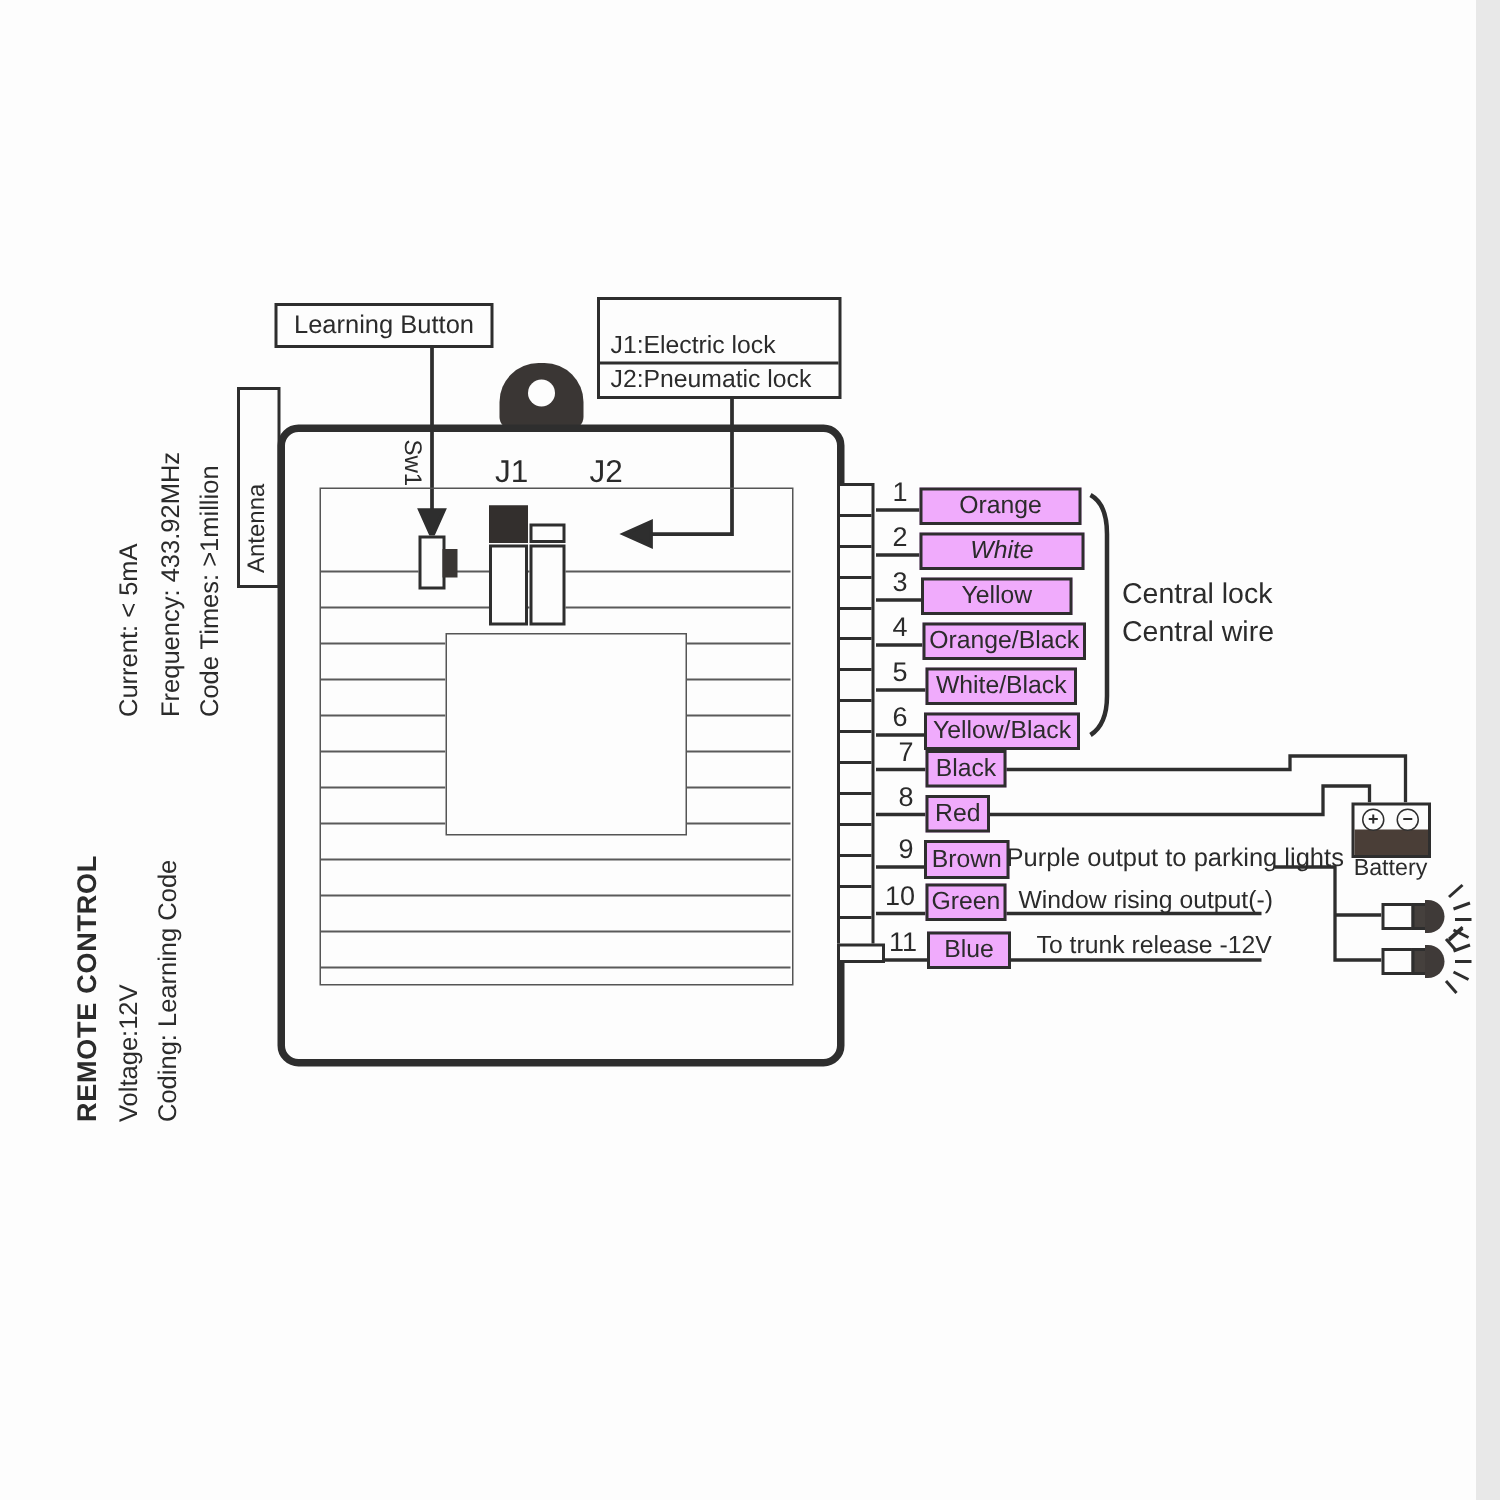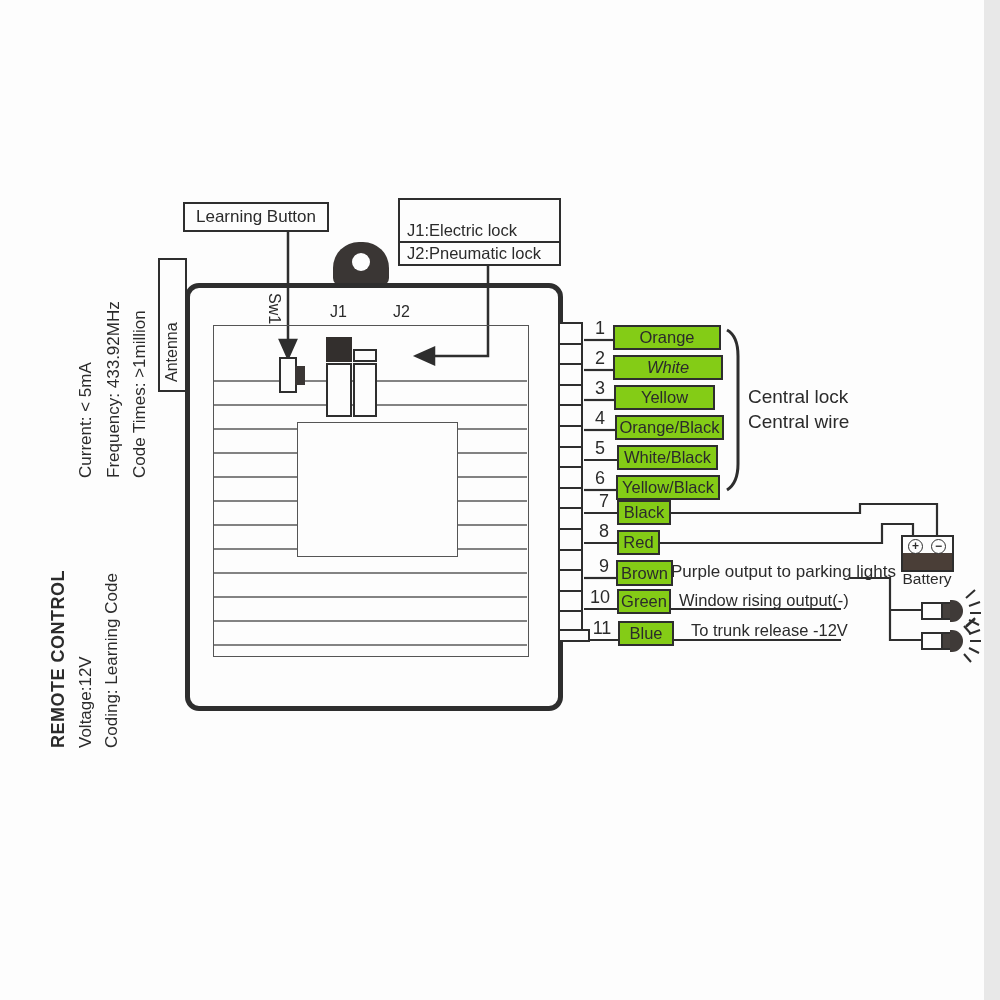--- a/index.html
+++ b/index.html
@@ -31,21 +31,21 @@
   .antennabox{border:2.5px solid #2e2e2e;}
 
   
   .connector{border:2.5px solid #2e2e2e;background:#fdfdfd;}
   .connector .cells{position:absolute;left:0;top:0;right:0;bottom:0;
     background:repeating-linear-gradient(to bottom,transparent 0,transparent 18.6px,#2e2e2e 18.6px,#2e2e2e 20.6px);}
   .connfoot{border:2.5px solid #2e2e2e;background:#fdfdfd;}
 
   
   .wnum{font-size:18px;text-align:center;}
-  .wbox{border:2.5px solid #2e2e2e;background:#84cc16;font-size:16.5px;
+  .wbox{border:2.5px solid #2e2e2e;background:#f0abfc;font-size:16.5px;
     display:flex;align-items:center;justify-content:center;text-align:center;}
   .note{font-size:17px;white-space:nowrap;}
   .note.small{font-size:16.5px;}
 
   .grouplabel{font-size:19px;line-height:25px;}
 
   
   .vtext{transform-origin:0 0;transform:rotate(-90deg);white-space:nowrap;font-size:17px;}
   .vtext.cw{transform:rotate(90deg);}
   .vtext.bold{font-weight:bold;font-size:18px;letter-spacing:.5px;}
@@ -55,21 +55,21 @@
   .battery .dark{position:absolute;left:0;right:0;bottom:0;height:17px;background:#4a3e37;}
   .term{position:absolute;top:2px;width:13px;height:13px;border:1.7px solid #2e2e2e;border-radius:50%;
     font-size:12px;line-height:12px;text-align:center;font-weight:bold;color:#2b2b2b;background:#fdfdfd;}
   .batlabel{font-size:15.5px;text-align:center;}
 
   
   .bulbbase{border:2px solid #2e2e2e;background:#fdfdfd;}
   .bulbband{border:2px solid #2e2e2e;background:#45403d;}
   .bulbcap{background:#3f3a38;border-radius:0 11px 11px 0;}
 
-  .jlabel{font-size:16px;}
+  .jlabel{font-size:21px;}
 </style>
 </head>
 <body>
 
 <div class="canvas">
 
   <svg class="layer" width="1000" height="1000" viewBox="0 0 1000 1000">
     <g stroke="#2e2e2e" stroke-width="2.2" fill="none">
 
       <g>

